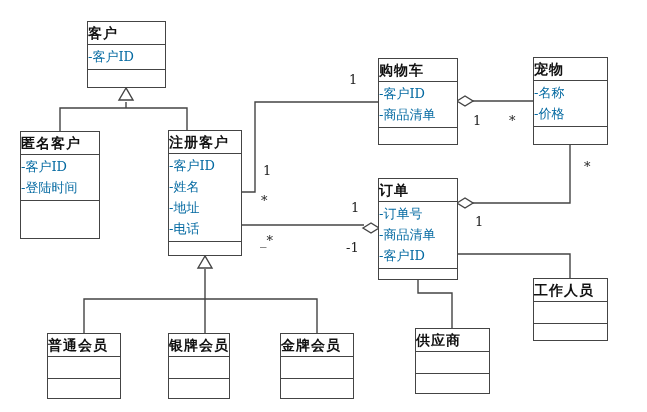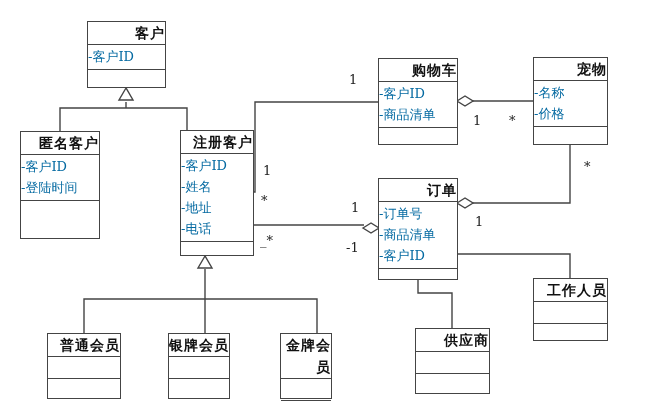--- a/index.html
+++ b/index.html
@@ -1,20 +1,20 @@
 <!DOCTYPE html>
 <html><head>
 <meta charset="utf-8">
 <style>
   html, body { margin:0; padding:0; background:#ffffff; }
   #canvas { position:relative; width:647px; height:412px; background:#fff; overflow:hidden;
             font-family:"DejaVu Serif","Liberation Serif",serif; color:#111; }
   svg.wires { position:absolute; left:0; top:0; }
   .cls { position:absolute; background:#fff; border:1.5px solid #444; box-sizing:border-box; }
-  .cls .name { font-weight:bold; text-align:right; font-size:14px; line-height:22px;
+  .cls .name { font-weight:bold; text-align:left; font-size:14px; line-height:22px;
                border-bottom:1.5px solid #444; letter-spacing:1px; }
   .cls .attrs { border-bottom:1.5px solid #444; padding:1px 0 2px 0; }
   .cls .attr { font-size:13px; line-height:21px; color:#0369a1; white-space:nowrap; }
   .cls .ops { }
   .mult { position:absolute; font-size:13px; color:#222; font-family:"DejaVu Serif","Liberation Serif",serif; }
 </style>
 </head>
 <body>
 
 <div id="canvas">
@@ -58,21 +58,21 @@
 
   <div class="cls" style="left:20px;top:131px;width:80px;height:108px;">
     <div class="name">匿名客户</div>
     <div class="attrs">
       <div class="attr">-客户ID</div>
       <div class="attr">-登陆时间</div>
     </div>
     <div class="ops"></div>
   </div>
 
-  <div class="cls" style="left:180px;top:130px;width:74px;height:126px;">
+  <div class="cls" style="left:168px;top:130px;width:74px;height:126px;">
     <div class="name">注册客户</div>
     <div class="attrs">
       <div class="attr">-客户ID</div>
       <div class="attr">-姓名</div>
       <div class="attr">-地址</div>
       <div class="attr">-电话</div>
     </div>
     <div class="ops"></div>
   </div>
 
@@ -121,21 +121,21 @@
     <div class="attrs" style="height:18px;"></div>
     <div class="ops"></div>
   </div>
 
   <div class="cls" style="left:168px;top:333px;width:62px;height:66px;">
     <div class="name">银牌会员</div>
     <div class="attrs" style="height:18px;"></div>
     <div class="ops"></div>
   </div>
 
-  <div class="cls" style="left:280px;top:333px;width:52px;height:66px;">
+  <div class="cls" style="left:280px;top:333px;width:74px;height:66px;">
     <div class="name">金牌会员</div>
     <div class="attrs" style="height:18px;"></div>
     <div class="ops"></div>
   </div>
 
   <span class="mult" style="left:349px;top:72px;">1</span>
   <span class="mult" style="left:263px;top:163px;">1</span>
   <span class="mult" style="left:261px;top:193px;">*</span>
   <span class="mult" style="left:473px;top:113px;">1</span>
   <span class="mult" style="left:509px;top:113px;">*</span>

